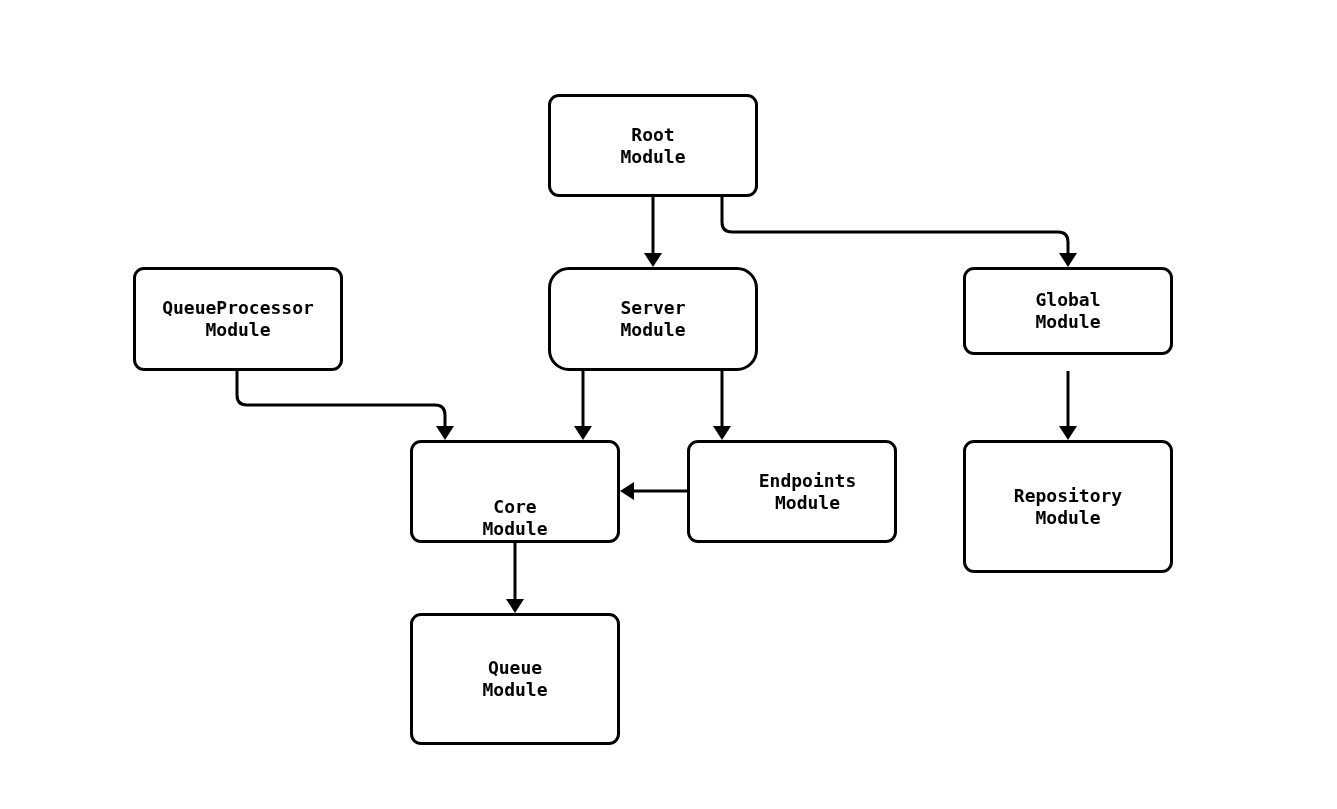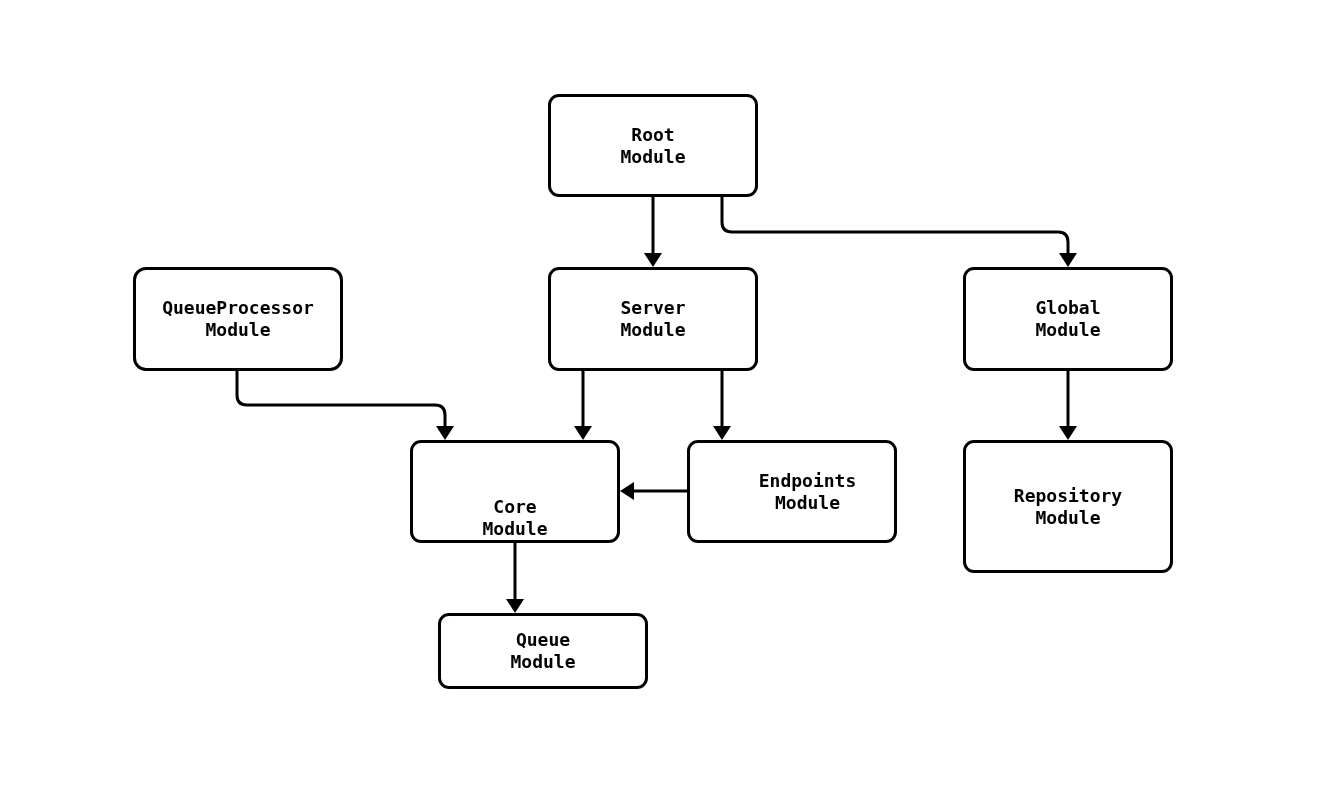--- a/index.html
+++ b/index.html
@@ -76,48 +76,48 @@
         <polygon points="1059,426 1077,426 1068,440" fill="#000000"></polygon>
         <polygon points="506,599 524,599 515,613" fill="#000000"></polygon>
       </g>
   </svg>
 
   <div class="node" style="left: 548px; top: 94px; width: 210px; height: 103px; border-color: rgb(0, 0, 0); background: rgb(255, 255, 255);">
     <span class="node-line">Root</span>
     <span class="node-line">Module</span>
   </div>
 
-  <div class="node" style="left: 133px; top: 267px; width: 210px; height: 104px; border-color: rgb(0, 0, 0); background: rgb(255, 255, 255); border-radius: 13px;">
+  <div class="node" style="left: 133px; top: 267px; width: 210px; height: 104px; border-color: rgb(0, 0, 0); background: rgb(255, 255, 255);">
     <span class="node-line">QueueProcessor</span>
     <span class="node-line">Module</span>
   </div>
 
-  <div class="node" style="left: 548px; top: 267px; width: 210px; height: 104px; border-color: rgb(0, 0, 0); background: rgb(255, 255, 255);">
+  <div class="node" style="left: 548px; top: 267px; width: 210px; height: 104px; border-color: rgb(0, 0, 0); background: rgb(255, 255, 255); border-radius: 21px;">
     <span class="node-line">Server</span>
     <span class="node-line">Module</span>
   </div>
 
-  <div class="node" style="left: 963px; top: 267px; width: 210px; height: 104px; border-color: rgb(0, 0, 0); background: rgb(255, 255, 255);">
+  <div class="node" style="left: 963px; top: 267px; width: 210px; height: 88px; border-color: rgb(0, 0, 0); background: rgb(255, 255, 255);">
     <span class="node-line">Global</span>
     <span class="node-line">Module</span>
   </div>
 
   <div class="node" style="left: 410px; top: 440px; width: 210px; height: 103px; border-color: rgb(0, 0, 0); background: rgb(255, 255, 255); justify-content: flex-end;">
     <span class="node-line">Core</span>
     <span class="node-line">Module</span>
   </div>
 
   <div class="node" style="left: 687px; top: 440px; width: 210px; height: 103px; border-color: rgb(0, 0, 0); background: rgb(255, 255, 255); padding-left: 31px;">
     <span class="node-line">Endpoints</span>
     <span class="node-line">Module</span>
   </div>
 
   <div class="node" style="left: 963px; top: 440px; width: 210px; height: 133px; border-color: rgb(0, 0, 0); background: rgb(255, 255, 255);">
     <span class="node-line">Repository</span>
     <span class="node-line">Module</span>
   </div>
 
-  <div class="node" style="left: 410px; top: 613px; width: 210px; height: 76px; border-color: rgb(0, 0, 0); background: rgb(255, 255, 255); margin-left: 28px;">
+  <div class="node" style="left: 410px; top: 613px; width: 210px; height: 132px; border-color: rgb(0, 0, 0); background: rgb(255, 255, 255);">
     <span class="node-line">Queue</span>
     <span class="node-line">Module</span>
   </div>
 
 </div>
 
 </body></html>

